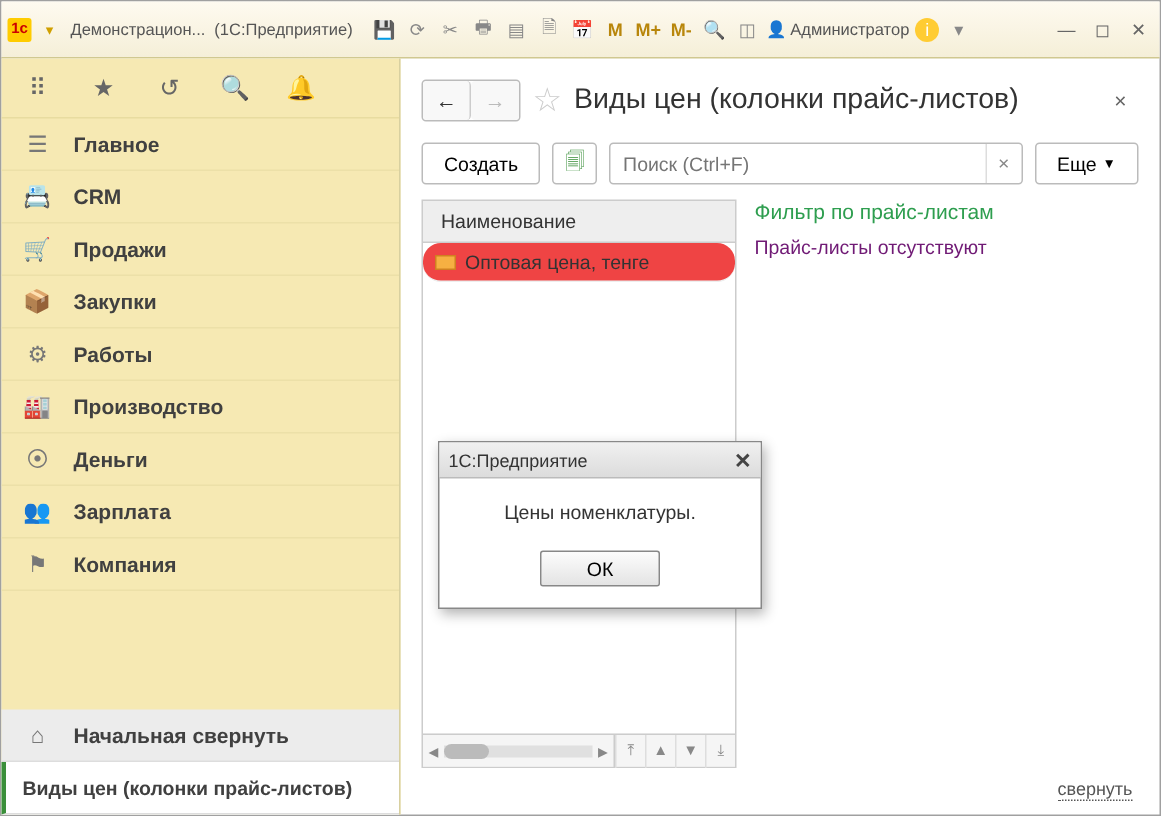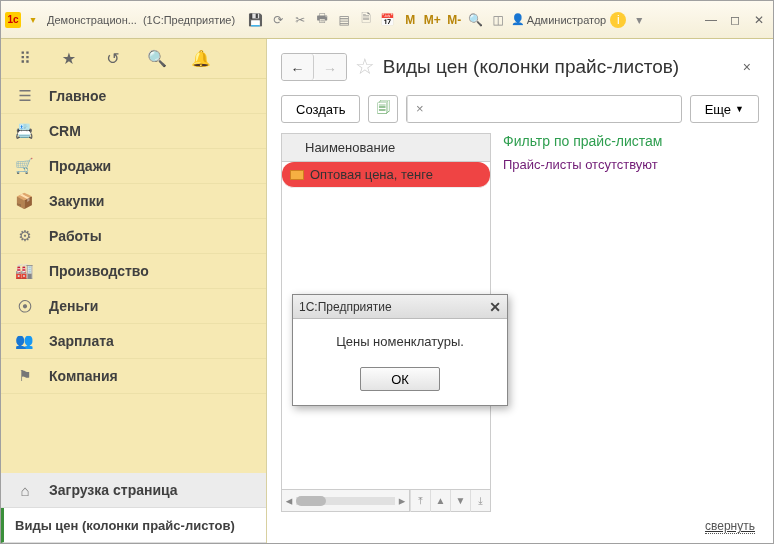--- a/index.html
+++ b/index.html
@@ -43,40 +43,40 @@
   .toolbar { display: flex; align-items: center; gap: 8px; padding: 4px 8px 10px; }
   .btn { height: 28px; padding: 0 14px; border: 1px solid #bbb; background: #fff; border-radius: 3px; cursor: pointer; font-size: 13px; display: flex; align-items: center; gap: 4px; }
   .btn-icon { width: 30px; padding: 0; justify-content: center; }
   .btn-icon span { color: #3a8f3a; }
   .search-wrap { flex: 1; display: flex; align-items: center; border: 1px solid #bbb; border-radius: 3px; height: 28px; }
   .search-input { flex: 1; border: none; outline: none; padding: 0 8px; font-size: 13px; color: #888; background: transparent; }
   .search-clear { width: 24px; text-align: center; color: #888; cursor: pointer; border-left: 1px solid #ddd; height: 100%; line-height: 26px; }
 
   .main-split { flex: 1; display: flex; gap: 8px; padding: 0 8px; min-height: 0; }
   .list-pane { width: 210px; display: flex; flex-direction: column; border: 1px solid #ccc; position: relative; }
-  .list-header { background: #eee; padding: 6px 23px; border-bottom: 1px solid #ccc; font-size: 13px; color: #333; }
+  .list-header { background: #eee; padding: 6px 12px; border-bottom: 1px solid #ccc; font-size: 13px; color: #333; }
   .list-body { flex: 1; overflow: hidden; position: relative; }
   .list-row { display: flex; align-items: center; gap: 6px; padding: 5px 8px; font-size: 13px; border-bottom: 1px solid #eee; }
   .list-row.selected { background: #ef4444; border-radius: 12px; }
   .row-icon { width: 14px; height: 10px; display: inline-block; }
   .row-icon.orange { background: #f6b042; border: 1px solid #d08020; }
 
   .list-foot { height: 22px; background: #f5f5f5; border-top: 1px solid #ccc; display: flex; align-items: center; }
   .scroll-left { width: 14px; text-align: center; color: #888; }
   .scroll-track { flex: 1; height: 8px; background: #e0e0e0; position: relative; }
   .scroll-thumb { position: absolute; left: 0; top: -1px; width: 30px; height: 10px; background: #bbb; border-radius: 5px; }
   .scroll-right { width: 14px; text-align: center; color: #888; }
   .foot-btns { display: flex; border-left: 1px solid #ccc; }
   .foot-btn { width: 20px; height: 22px; display: flex; align-items: center; justify-content: center; color: #888; border-left: 1px solid #ddd; font-size: 10px; cursor: pointer; }
 
   .filter-pane { flex: 1; padding: 0 4px; }
   .filter-title { color: #2e9e4f; font-size: 14px; margin-bottom: 8px; }
   .filter-empty { color: #701a75; font-size: 13px; }
 
-  .footer-link { text-align: right; padding: 6px 12px; text-decoration: underline; }
+  .footer-link { text-align: right; padding: 6px 12px; }
   .footer-link span { color: #555; font-size: 12px; border-bottom: 1px dotted #555; cursor: pointer; }
 
   
   .modal { position: absolute; left: 10px; top: 160px; width: 216px; background: #fff; border: 1px solid #888; box-shadow: 2px 3px 8px rgba(0,0,0,0.3); }
   .modal-title { height: 24px; background: linear-gradient(#f0f0f0,#dcdcdc); border-bottom: 1px solid #bbb; display: flex; align-items: center; padding: 0 6px; font-size: 12px; color: #333; }
   .modal-close { margin-left: auto; font-size: 14px; color: #444; cursor: pointer; font-weight: bold; }
   .modal-body { padding: 14px 14px 10px; font-size: 13px; line-height: 1.4; text-align: center; }
   .modal-actions { text-align: center; padding: 6px 0 14px; }
   .modal-ok { width: 80px; height: 24px; border: 1px solid #888; background: linear-gradient(#fcfcfc,#e4e4e4); cursor: pointer; font-size: 13px; border-radius: 2px; }
 </style>
@@ -162,21 +162,21 @@
           <span class="sb-item-label">Зарплата</span>
         </div>
         <div class="sb-item">
           <span class="sb-item-icon">⚑</span>
           <span class="sb-item-label">Компания</span>
         </div>
       </div>
       <div class="sb-bottom">
         <div class="sb-item">
           <span class="sb-item-icon">⌂</span>
-          <span class="sb-item-label">Загрузка страница</span>
+          <span class="sb-item-label">Начальная свернуть</span>
         </div>
         <div class="sb-item active">
           <span class="sb-item-label" style="font-size:13px;">Виды цен (колонки прайс-листов)</span>
         </div>
       </div>
     </div>
 
     <div class="content">
 
       <div class="content-head">
@@ -188,20 +188,21 @@
         <span class="page-title">Виды цен (колонки прайс-листов)</span>
         <span class="content-close">×</span>
       </div>
 
       <div class="toolbar">
         <button class="btn">Создать</button>
         <button class="btn btn-icon">
             <span>🗐</span>
           </button>
         <div class="search-wrap">
+          <input class="search-input" placeholder="Поиск (Ctrl+F)" style="">
           <span class="search-clear">×</span>
         </div>
         <button class="btn">
           <span>Еще</span>
           <span style="font-size:9px;">▼</span>
         </button>
       </div>
 
       <div class="main-split">
         <div class="list-pane">

